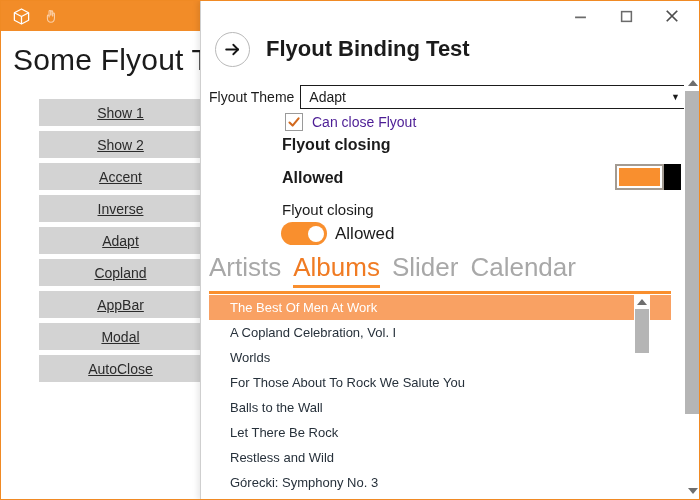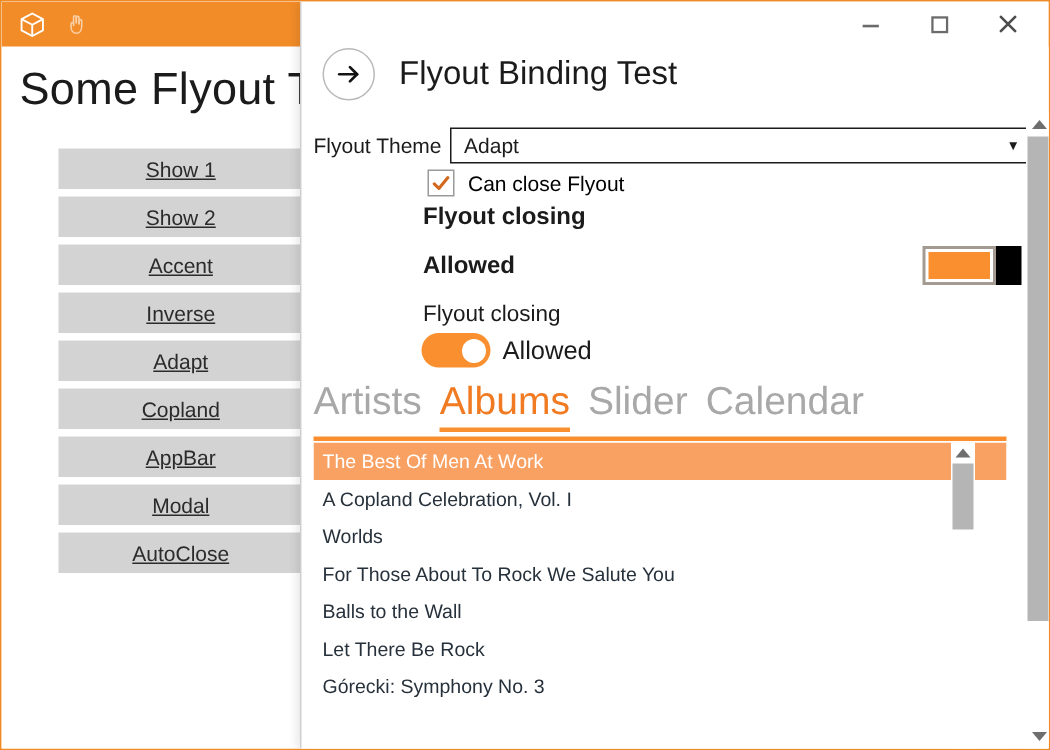--- a/index.html
+++ b/index.html
@@ -120,21 +120,21 @@
     width: 33px; height: 33px;
     border-radius: 50%;
     border: 1.5px solid #b9b9b9;
     display: flex; align-items: center; justify-content: center;
     cursor: pointer;
     flex: none;
   }
   .flyout-title {
     margin-left: 16px;
     font-size: 22px;
-    font-weight: 400;
+    font-weight: 700;
     color: #1b1b1b;
     white-space: nowrap;
   }
 
   
   .theme-row {
     position: absolute;
     left: 8px;
     top: 84px;
     width: 478px;
@@ -181,21 +181,21 @@
   .checkbox {
     width: 16px; height: 16px;
     border: 1px solid #9a9a9a;
     background: #fff;
     display: flex; align-items: center; justify-content: center;
     flex: none;
   }
   .check-label {
     margin-left: 9px;
     font-size: 14px;
-    color: #000000;
+    color: #4c1d95;
   }
 
   .section-head {
     position: absolute;
     left: 81px;
     top: 135px;
     font-size: 16px;
     font-weight: bold;
     color: #1b1b1b;
   }
@@ -317,21 +317,21 @@
     top: 294px;
     width: 462px;
     height: 204px;
     overflow: hidden;
     background: #ffffff;
   }
   .list-item {
     height: 25px;
     display: flex;
     align-items: center;
-    padding-left: 6px;
+    padding-left: 21px;
     font-size: 13px;
     color: #27313b;
     cursor: pointer;
     box-sizing: border-box;
   }
   .list-item.selected {
     background: #F9A163;
     color: #ffffff;
   }
 
@@ -507,20 +507,21 @@
     </div>
     <div class="tab-underline"></div>
 
     <div class="list">
       <div class="list-item selected">The Best Of Men At Work</div>
       <div class="list-item">A Copland Celebration, Vol. I</div>
       <div class="list-item">Worlds</div>
       <div class="list-item">For Those About To Rock We Salute You</div>
       <div class="list-item">Balls to the Wall</div>
       <div class="list-item">Let There Be Rock</div>
+      <div class="list-item">Restless and Wild</div>
       <div class="list-item">Górecki: Symphony No. 3</div>
     </div>
 
     <div class="inner-scroll">
       <div class="arrow">
           <span class="tri tri-up"></span>
         </div>
       <div class="thumb"></div>
     </div>
 

